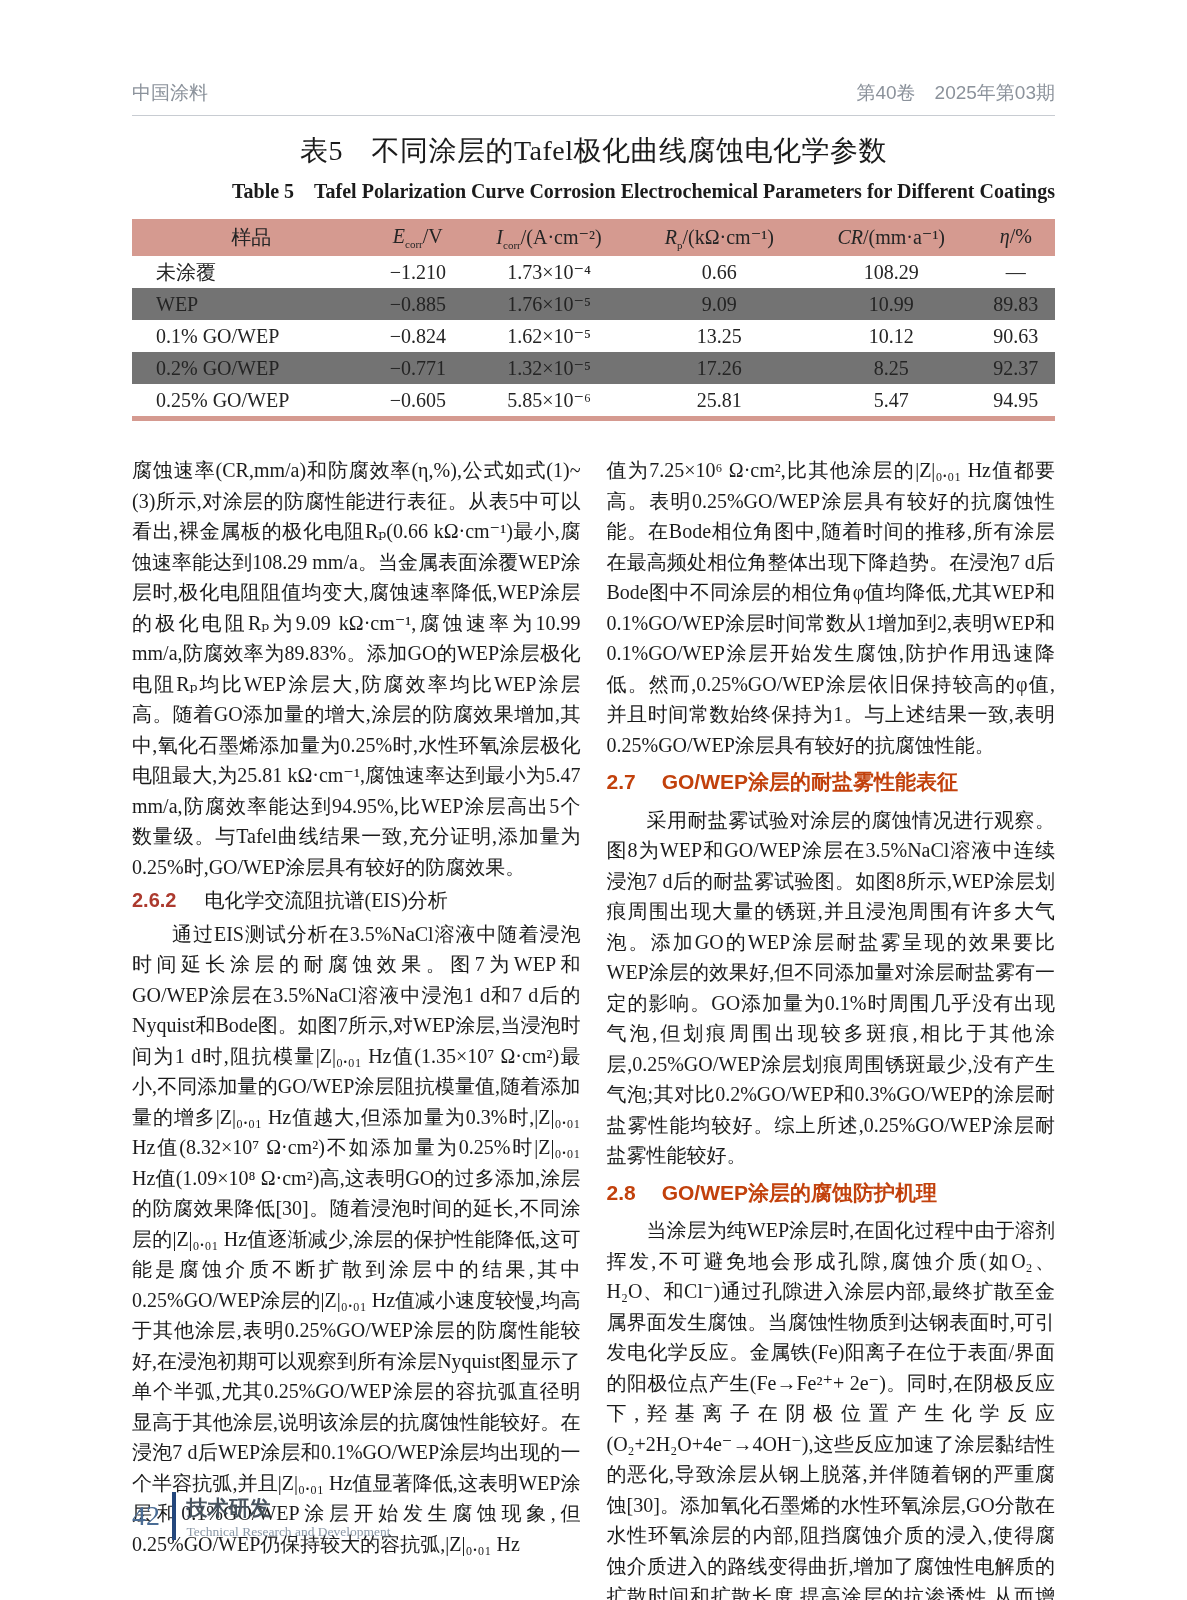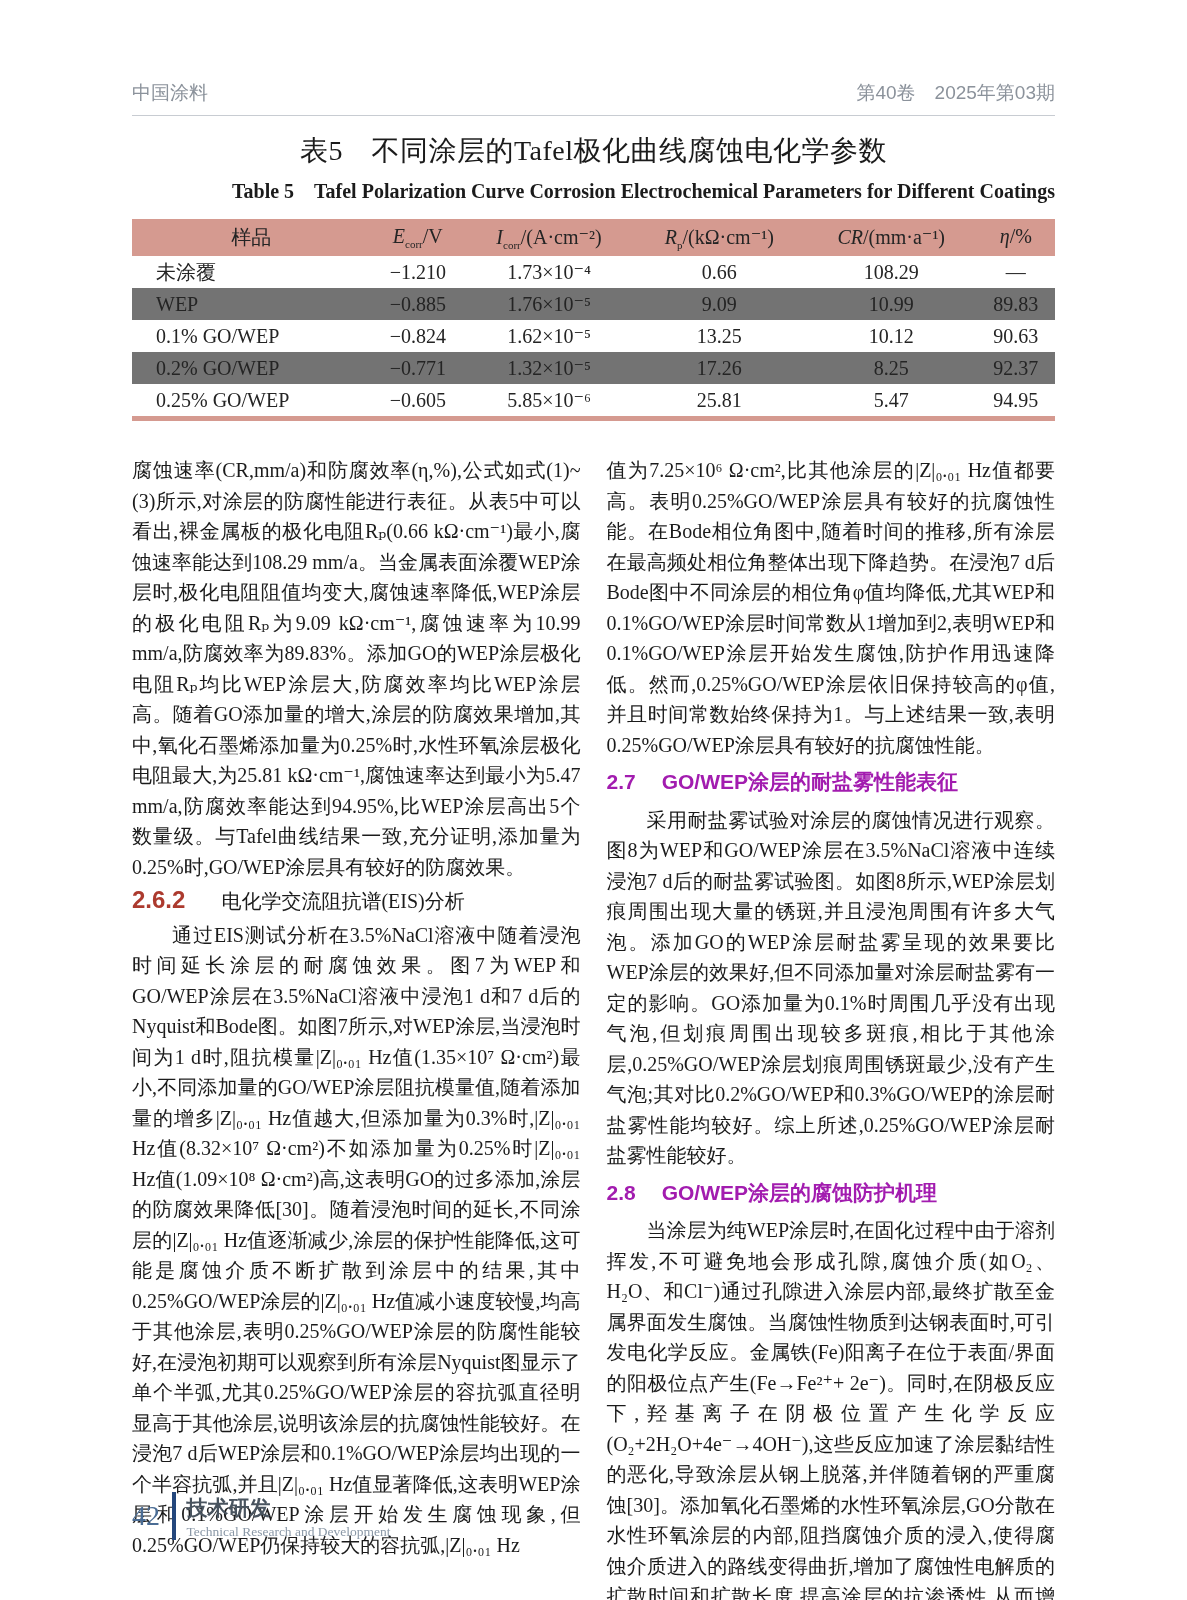--- a/index.html
+++ b/index.html
@@ -51,26 +51,26 @@
 
   
   .content{display:flex;gap:26px;margin-top:34px;}
   .col{flex:1;min-width:0;font-size:20px;line-height:30.5px;text-align:justify;}
   .body-p{margin:0;}
   .body-p.indent{text-indent:2em;}
 
   .h-sub{margin:3px 0 3px;}
   .h-sub .h-num{
     color:#ac3a2e;font-family:"Liberation Sans",sans-serif;
-    font-weight:bold;margin-right:36px;font-size:24px;
+    font-weight:bold;margin-right:28px;font-size:20px;
   }
   .h-sub .h-title{color:#1b1b1b;}
 
   .h-main{
-    color:#a21caf;font-family:"Liberation Sans",sans-serif;
+    color:#c2410c;font-family:"Liberation Sans",sans-serif;
     font-weight:bold;font-size:21px;margin:7px 0 7px;
   }
   .h-main .h-num{margin-right:26px;}
 
   
   .footer{
     position:absolute;left:132px;bottom:60px;
     display:flex;align-items:flex-end;
   }
   .footer .page-num{

